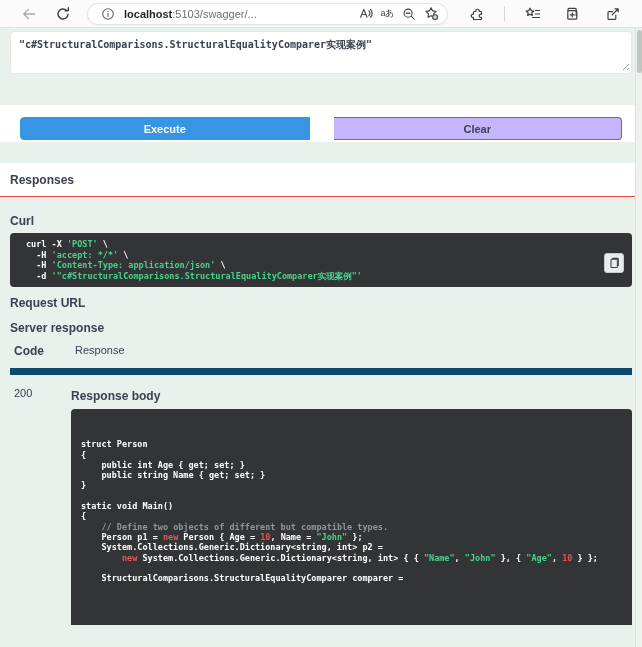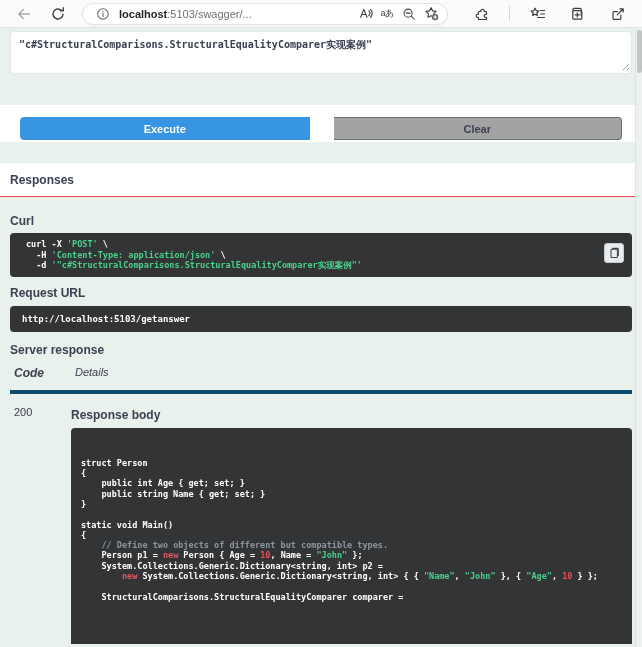--- a/index.html
+++ b/index.html
@@ -2,21 +2,21 @@
 <html><head>
 <meta charset="utf-8">
 <style>
   * { margin:0; padding:0; box-sizing:border-box; }
   html,body { width:642px; height:647px; }
   body { font-family:"Liberation Sans", sans-serif; background:#fff; overflow:hidden; }
   .page { position:relative; width:642px; height:647px; overflow:hidden; background:#fff; }
 
   
   .toolbar { height:28px; display:flex; align-items:center; background:#fbfbfb;
-             border-bottom:1px solid #e2e4e2; padding:0 12px; }
+             border-bottom:1px solid #e2e4e2; padding:0 17px; }
   .tb-btn { width:24px; height:24px; display:flex; align-items:center; justify-content:center;
             border-radius:4px; cursor:pointer; flex:0 0 auto; }
   .tb-btn svg { display:block; }
   .tb-btn + .tb-btn { margin-left:10px; }
   .addr { margin-left:12px; width:366px; height:22px; background:#fff; border:1px solid #e3e5e6;
           border-radius:11px; display:flex; align-items:center; padding:0 6px 0 8px;
           box-shadow:0 1px 2px rgba(0,0,0,.05); }
   .addr .url { flex:1; font-size:11px; white-space:nowrap; overflow:hidden; margin-left:6px; }
   .addr .url .host { color:#1f2328; font-weight:600; }
   .addr .url .rest { color:#6a7075; }
@@ -44,21 +44,21 @@
   .ta-wrap { position:relative; }
   .resize-grip { position:absolute; right:3px; bottom:4px; width:9px; height:9px; cursor:nwse-resize;
         background:repeating-linear-gradient(135deg, transparent 0 2px, #9aa0a5 2px 3px);
         clip-path:polygon(100% 0, 100% 100%, 0 100%); }
 
   .exec-band { margin-top:31px; background:#fff; padding:12px 20px 2px; }
   .btn-row { display:flex;gap:24px; }
   .btn { height:23px; flex:1; display:flex; align-items:center; justify-content:center;
          font-size:11px; font-weight:700; cursor:pointer; }
   .btn-execute { background:#3795e3; color:#fff; border:1px solid #3795e3; border-radius:4px 0 0 4px; }
-  .btn-clear { background:#a3a3a3; color:#3b4151; border:1px solid #6b7177; border-left:none;
+  .btn-clear { background:#c4b5fd; color:#3b4151; border:1px solid #6b7177; border-left:none;
                border-radius:0 4px 4px 0; }
 
   .responses-bar { margin-top:21px; height:34px; background:#fff; display:flex; align-items:center;
                    padding-left:10px; border-bottom:1px solid #ef4444; }
   .responses-title { font-size:12px; font-weight:700; color:#3b4151; }
 
   .section { padding:0 10px; }
   .lbl { font-size:12px; font-weight:700; color:#3b4151; }
   .curl-label { margin-top:17px; }
   .dark-block { background:#333436; border-radius:4px; color:#fff; overflow:hidden; }
@@ -69,21 +69,21 @@
               border:1px solid #c7cbce; border-radius:3px; display:flex; align-items:center;
               justify-content:center; cursor:pointer; }
 
   .requrl-label { margin-top:9px; }
   .url-block { margin-top:6px; padding:8px 12px; font-family:"DejaVu Sans Mono", monospace;
                font-size:9px; font-weight:700; color:#fff; }
 
   .server-label { margin-top:11px; }
 
   .resp-table { margin-top:9px; }
-  .resp-head { display:flex; padding:0 0 10px 4px; border-bottom:4px solid #0c4a6e;font-style:italic; }
+  .resp-head { display:flex; padding:0 0 10px 4px; border-bottom:7px solid #0c4a6e; }
   .col-code { width:61px; flex:0 0 61px; }
   .code-header { font-size:12px; font-weight:700; color:#3b4151; }
   .details-header { font-size:11px; color:#3b4151; }
   .resp-row { display:flex; }
   .status-code { font-size:11px; color:#3b4151; padding:12px 0 0 4px; }
   .col-details { flex:1; min-width:0; }
   .respbody-label { margin:14px 0 6px; }
   .response-block { padding:20px 10px 10px; font-family:"DejaVu Sans Mono", monospace;
                     font-size:8.5px; font-weight:700; line-height:10.3px;
                     border-radius:4px 4px 0 0; min-height:216px; }
@@ -190,44 +190,42 @@
 
     <div class="responses-bar">
       <span class="responses-title">Responses</span>
     </div>
 
     <div class="section">
 
       <div class="lbl curl-label">Curl</div>
       <div class="dark-block curl-block">
       <div class="code-line"><span class="tk-p">curl -X </span><span class="tk-s">'POST'</span><span class="tk-p"> \</span></div>
+          <div class="code-line"><span class="tk-p">  -H </span><span class="tk-s">'accept: */*'</span><span class="tk-p"> \</span></div>
           <div class="code-line"><span class="tk-p">  -H </span><span class="tk-s">'Content-Type: application/json'</span><span class="tk-p"> \</span></div>
           <div class="code-line"><span class="tk-p">  -d </span><span class="tk-s">'"c#StructuralComparisons.StructuralEqualityComparer实现案例"'</span></div>
         </div>
 
       <div style="position:relative;height:0;">
         <div class="copy-btn" style="bottom:14px;">
           <svg width="12" height="12" viewBox="0 0 16 16" fill="none" stroke="#3c4043" stroke-width="1.4" stroke-linejoin="round">
               <rect x="4" y="3" width="8.5" height="11" rx="1"></rect>
               <path d="M6.2 3V1.8h6.5a1 1 0 0 1 1 1V12"></path>
             </svg>
         </div>
       </div>
 
       <div class="lbl requrl-label">Request URL</div>
-      <div class="dark-block url-block">
-        <span>http://localhost:5103/getanswer</span>
-      </div>
 
       <div class="lbl server-label">Server response</div>
 
       <div class="resp-table">
         <div class="resp-head">
           <div class="col-code code-header">Code</div>
-          <div class="details-header">Details</div>
+          <div class="details-header">Response</div>
         </div>
         <div class="resp-row">
           <div class="col-code status-code">200</div>
           <div class="col-details">
             <div class="lbl respbody-label">Response body</div>
             <div class="dark-block response-block">
                 <div class="code-line">&nbsp;</div>
                 <div class="code-line"><span class="tk-p">struct Person</span></div>
                 <div class="code-line"><span class="tk-p">{</span></div>
                 <div class="code-line"><span class="tk-p">    public int Age { get; set; }</span></div>

